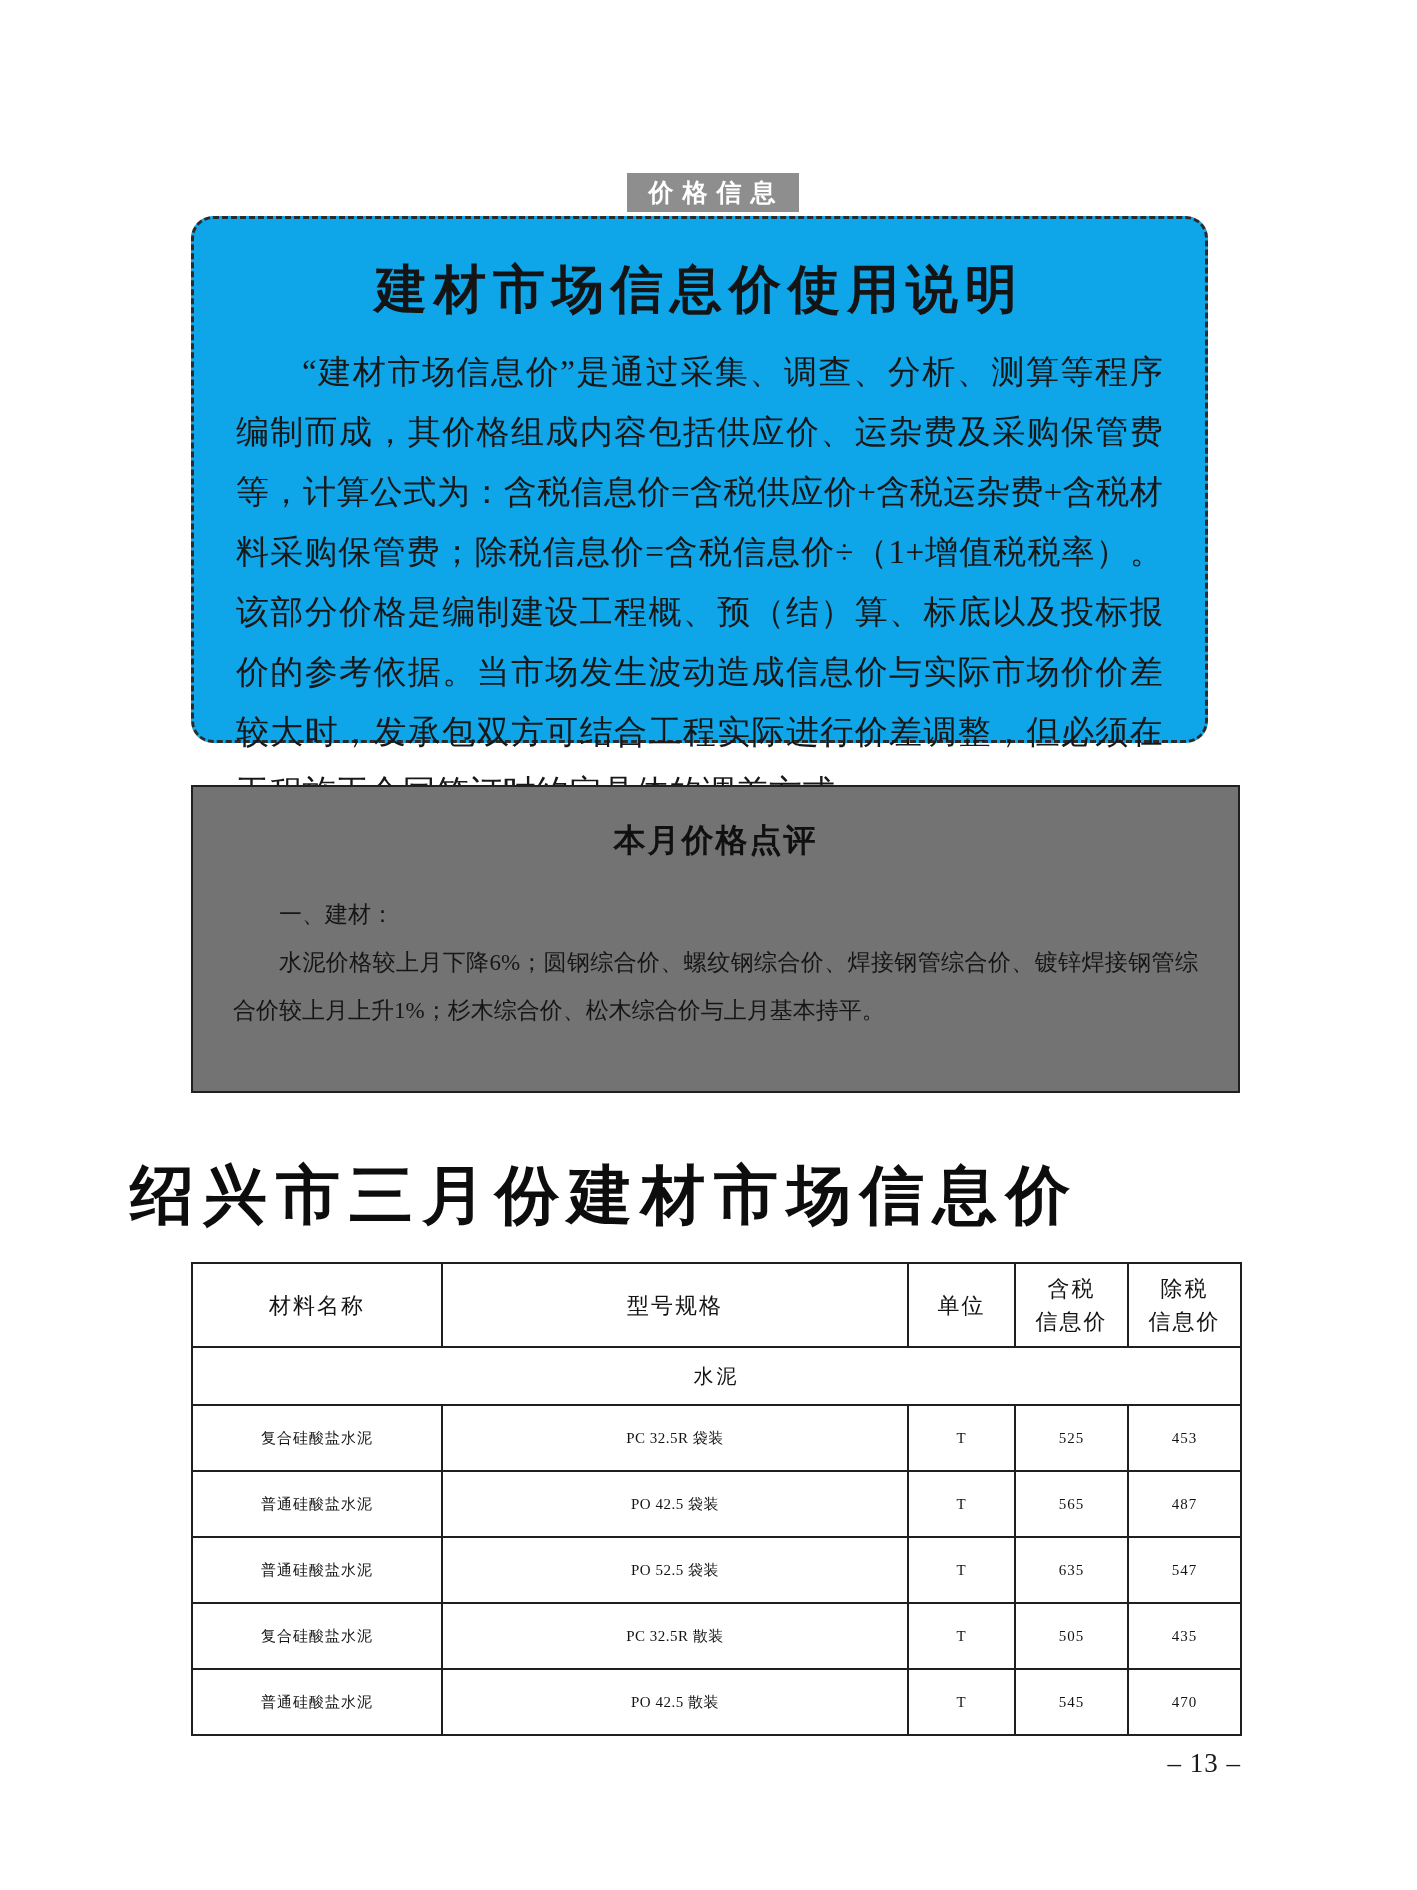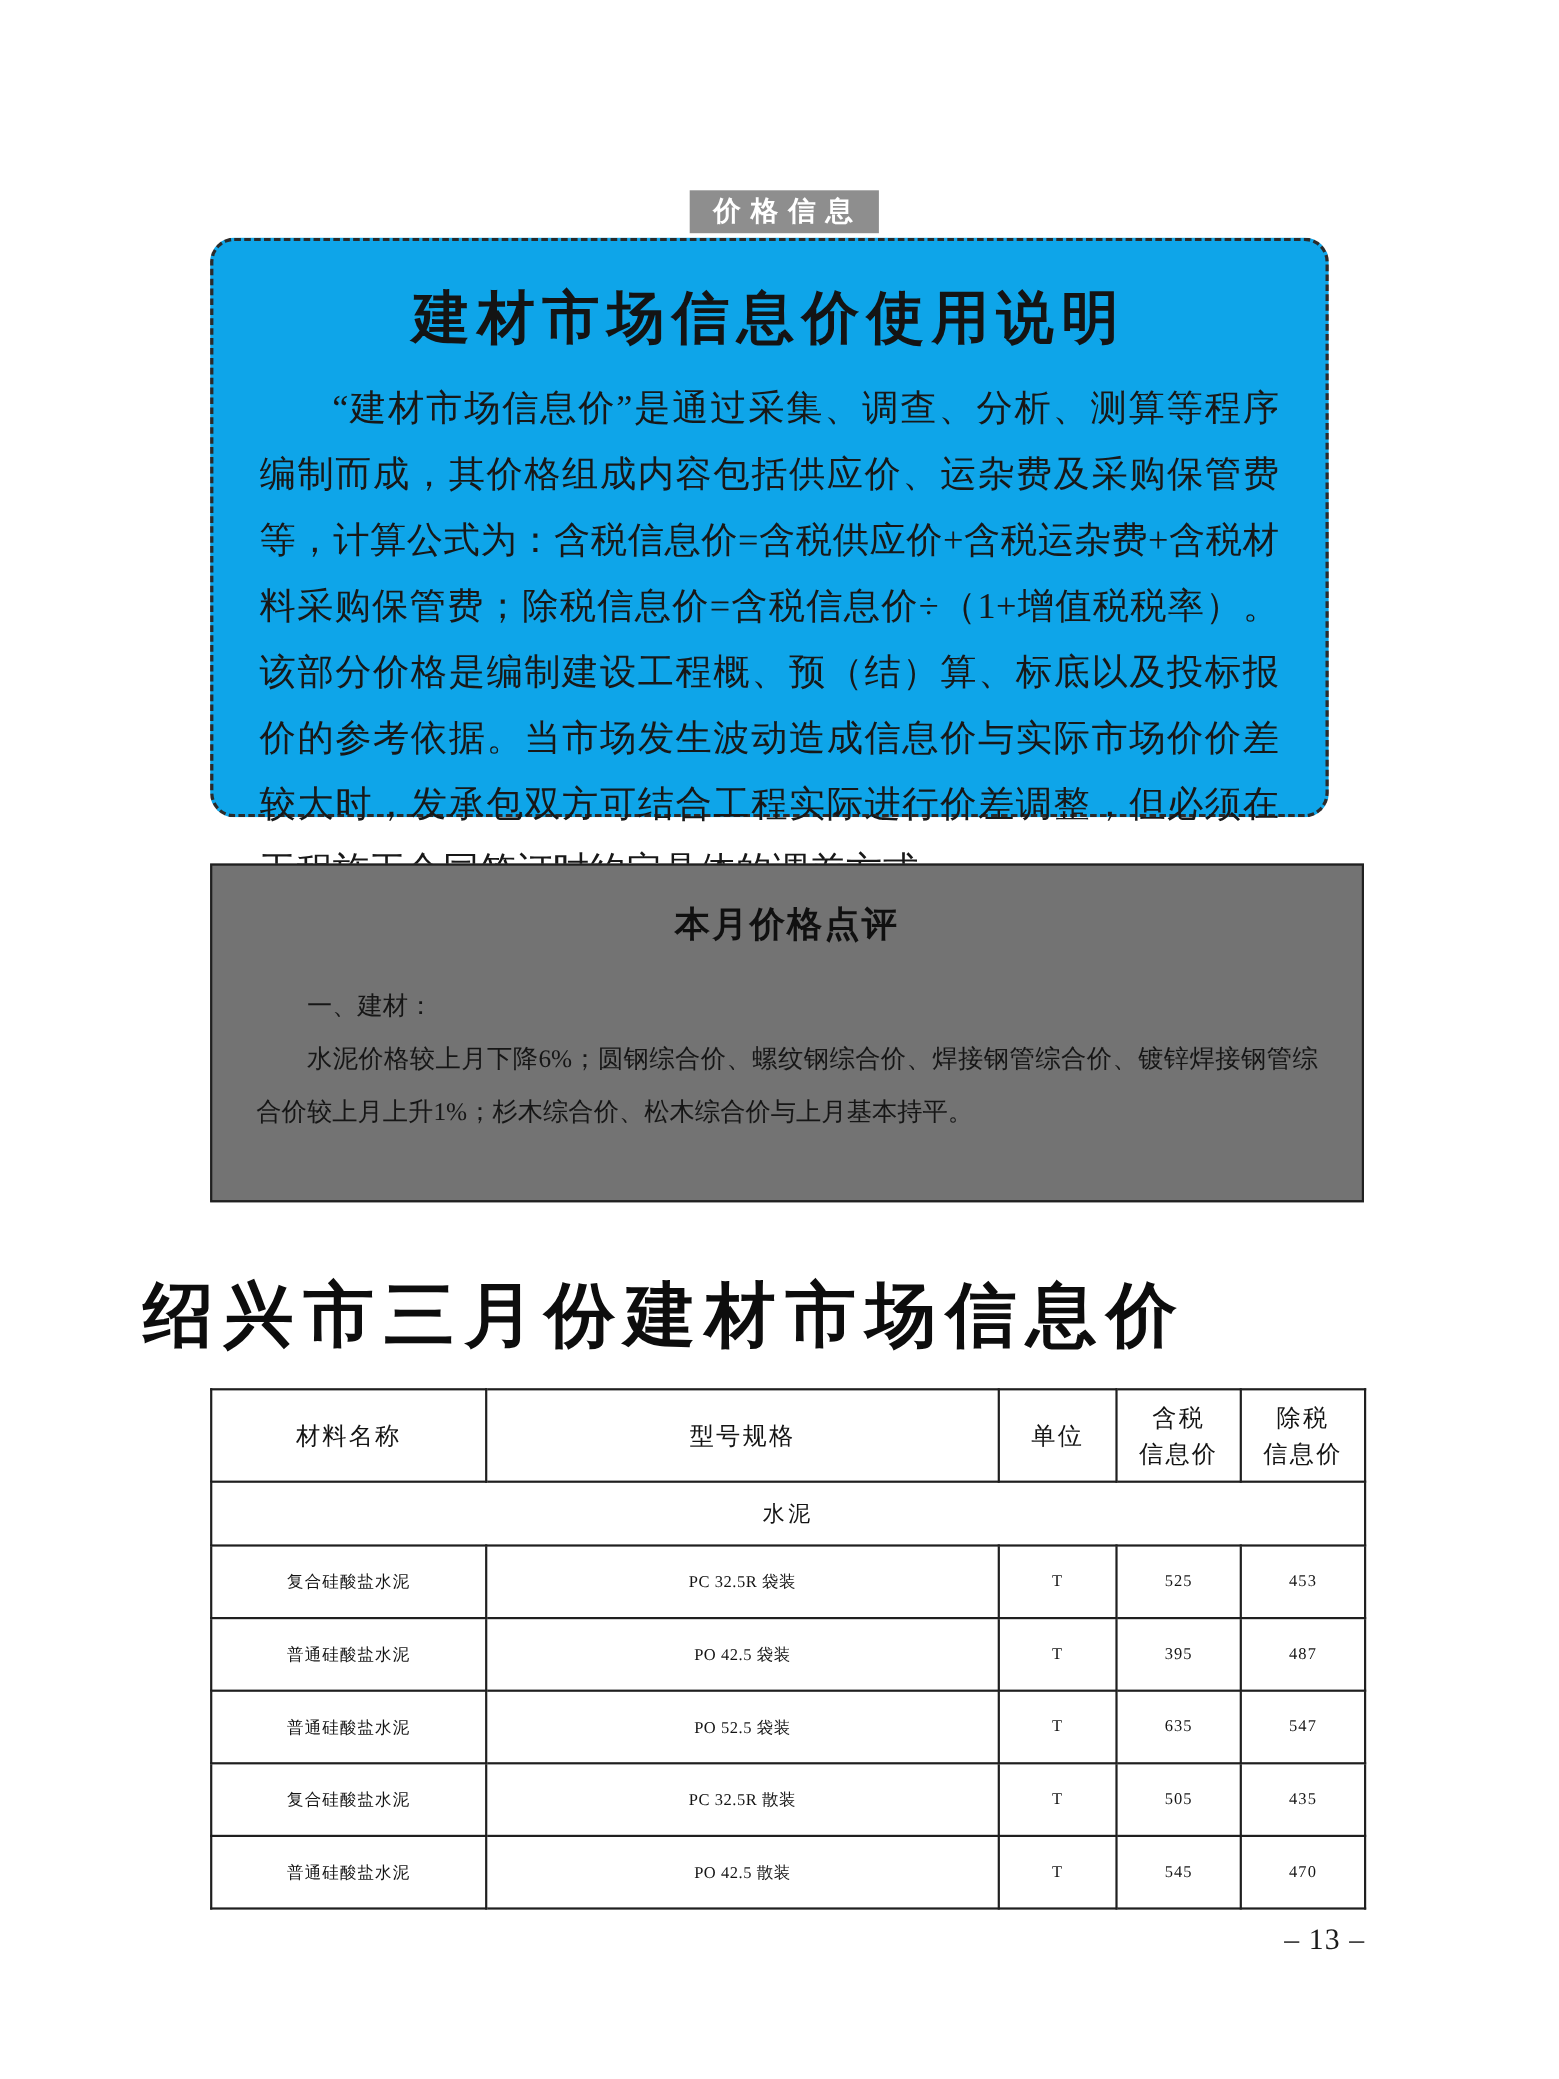--- a/index.html
+++ b/index.html
@@ -246,21 +246,21 @@
           <td>复合硅酸盐水泥</td>
           <td class="spec">PC 32.5R 袋装</td>
           <td>T</td>
           <td>525</td>
           <td>453</td>
         </tr>
         <tr class="data-row">
           <td>普通硅酸盐水泥</td>
           <td class="spec">PO 42.5 袋装</td>
           <td>T</td>
-          <td>395</td>
+          <td>565</td>
           <td>487</td>
         </tr>
         <tr class="data-row">
           <td>普通硅酸盐水泥</td>
           <td class="spec">PO 52.5 袋装</td>
           <td>T</td>
           <td>635</td>
           <td>547</td>
         </tr>
         <tr class="data-row">

